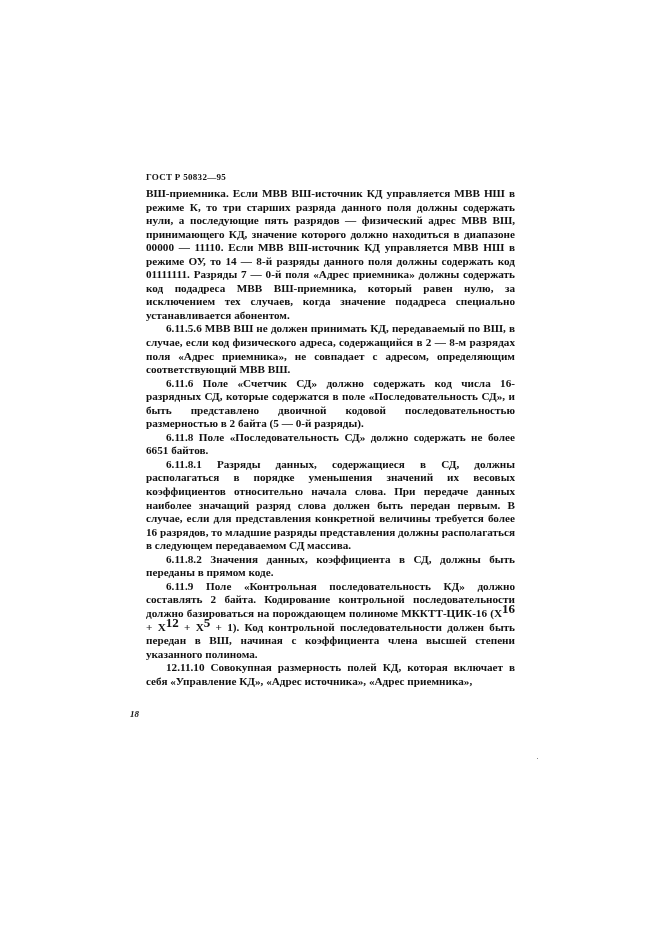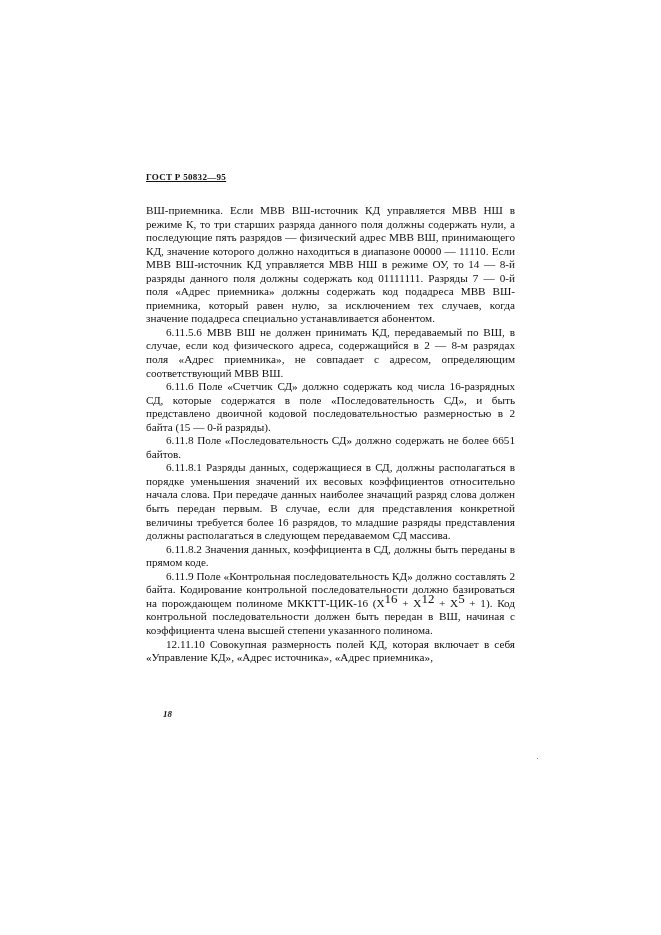--- a/index.html
+++ b/index.html
@@ -15,46 +15,45 @@
       font-family: "Liberation Serif", "DejaVu Serif", serif;
       color: #111111;
     }
     .header {
       position: absolute;
       left: 146px;
       top: 172px;
       font-size: 9px;
       font-weight: bold;
       letter-spacing: 0.3px;
-      text-decoration: underline;
     }
     .body-text {
       position: absolute;
       left: 146px;
-      top: 204px;
+      top: 187px;
       width: 369px;
       font-size: 11.2px;
       line-height: 13.55px;
       text-align: justify;
-      font-weight: normal;
+      font-weight: bold;
     }
     .body-text p {
       margin: 0;
     }
     .body-text p.indent {
       text-indent: 20px;
     }
     .body-text sup {
       font-size: 13px;
       line-height: 0;
       vertical-align: 4px;
     }
     .page-number {
       position: absolute;
-      left: 163px;
+      left: 130px;
       top: 709px;
       font-size: 9px;
       font-weight: bold;
       font-style: italic;
     }
     .speck {
       position: absolute;
       left: 537px;
       top: 758px;
       width: 1px;
@@ -65,21 +64,21 @@
 </head>
 <body>
 
 <div class="header">
   <span>ГОСТ Р 50832—95</span>
 </div>
 
 <div class="body-text">
   <p>ВШ-приемника. Если МВВ ВШ-источник КД управляется МВВ НШ в режиме К, то три старших разряда данного поля должны содержать нули, а последующие пять разрядов — физический адрес МВВ ВШ, принимающего КД, значение которого должно находиться в диапазоне 00000 — 11110. Если МВВ ВШ-источник КД управляется МВВ НШ в режиме ОУ, то 14 — 8-й разряды данного поля должны содержать код 01111111. Разряды 7 — 0-й поля «Адрес приемника» должны содержать код подадреса МВВ ВШ-приемника, который равен нулю, за исключением тех случаев, когда значение подадреса специально устанавливается абонентом.</p>
   <p class="indent">6.11.5.6 МВВ ВШ не должен принимать КД, передаваемый по ВШ, в случае, если код физического адреса, содержащийся в 2 — 8-м разрядах поля «Адрес приемника», не совпадает с адресом, определяющим соответствующий МВВ ВШ.</p>
-  <p class="indent">6.11.6 Поле «Счетчик СД» должно содержать код числа 16-разрядных СД, которые содержатся в поле «Последовательность СД», и быть представлено двоичной кодовой последовательностью размерностью в 2 байта (15 — 0-й разряды).</p>
+  <p class="indent">6.11.6 Поле «Счетчик СД» должно содержать код числа 16-разрядных СД, которые содержатся в поле «Последовательность СД», и быть представлено двоичной кодовой последовательностью размерностью в 2 байта (5 — 0-й разряды).</p>
   <p class="indent">6.11.8 Поле «Последовательность СД» должно содержать не более 6651 байтов.</p>
   <p class="indent">6.11.8.1 Разряды данных, содержащиеся в СД, должны располагаться в порядке уменьшения значений их весовых коэффициентов относительно начала слова. При передаче данных наиболее значащий разряд слова должен быть передан первым. В случае, если для представления конкретной величины требуется более 16 разрядов, то младшие разряды представления должны располагаться в следующем передаваемом СД массива.</p>
   <p class="indent">6.11.8.2 Значения данных, коэффициента в СД, должны быть переданы в прямом коде.</p>
   <p class="indent"><span>6.11.9 Поле «Контрольная последовательность КД» должно составлять 2 байта. Кодирование контрольной последовательности должно базироваться на порождающем полиноме МККТТ-ЦИК-16 (</span><span><span>X</span><sup>16</sup><span> + </span><span>X</span><sup>12</sup><span> + </span><span>X</span><sup>5</sup><span> + 1</span></span><span>). Код контрольной последовательности должен быть передан в ВШ, начиная с коэффициента члена высшей степени указанного полинома.</span></p>
   <p class="indent">12.11.10 Совокупная размерность полей КД, которая включает в себя «Управление КД», «Адрес источника», «Адрес приемника»,</p>
 </div>
 
 <div class="page-number">18</div>
 
 <div class="speck"></div>

